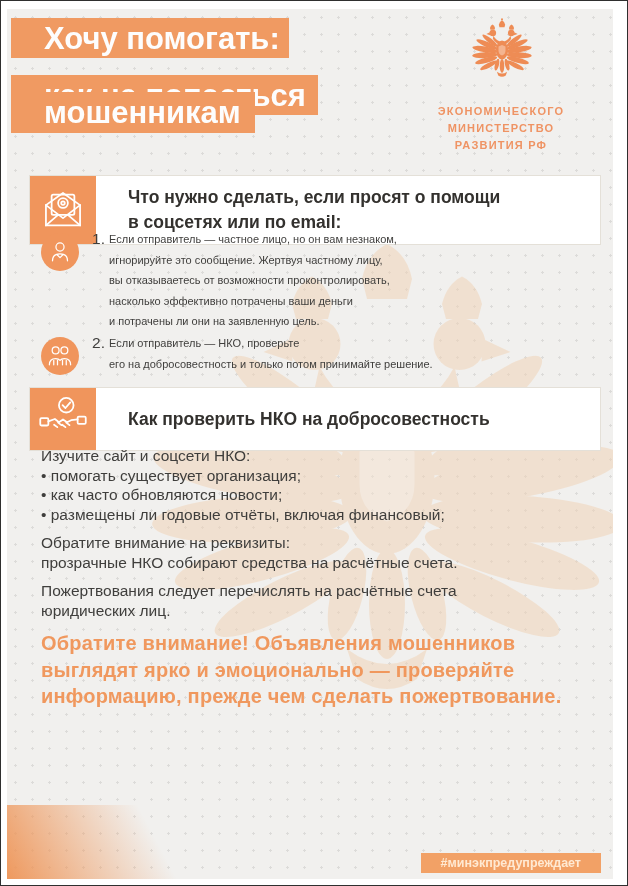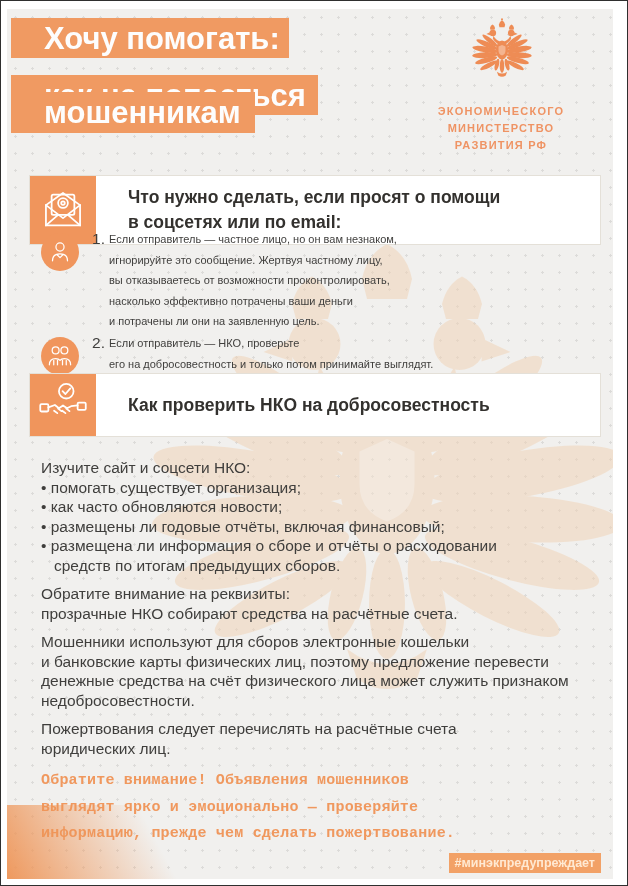--- a/index.html
+++ b/index.html
@@ -33,56 +33,56 @@
     position:absolute;left:384px;top:94px;width:220px;text-align:center;
     color:#ef9363;font-weight:bold;font-size:11px;line-height:17px;letter-spacing:1.2px;
   }
 
   
   .secbox{
     position:absolute;left:22px;width:572px;background:#fff;
     border:1px solid #e4e0d8;box-sizing:border-box;display:flex;align-items:center;
   }
   .secbox-1{top:144px;height:70px;margin-top:22px;}
-  .secbox-2{top:364px;height:64px;}
+  .secbox-2{top:378px;height:64px;}
   .icon-square{flex:0 0 66px;align-self:stretch;background:#f0955c;display:flex;align-items:center;justify-content:center;}
   .icon-square svg{width:52px;height:52px;}
   .sec-heading{
     margin-left:32px;font-weight:bold;color:#33312e;font-size:17.5px;line-height:25px;white-space:pre-line;
   }
 
   
   .item-row{position:absolute;left:34px;right:14px;display:flex;align-items:flex-start;}
   .item-1{top:220px;}
   .item-2{top:324px;}
   .item-circle{
     flex:0 0 38px;height:38px;border-radius:50%;background:#f0955c;margin-top:4px;
     display:flex;align-items:center;justify-content:center;
   }
   .item-circle svg{width:30px;height:30px;}
   .item-number{flex:0 0 22px;margin-left:8px;font-size:15.5px;line-height:20.5px;color:#3f3e3c;text-align:right;padding-right:4px;box-sizing:border-box;}
   .item-text{flex:1;font-size:11px;line-height:20.5px;color:#3f3e3c;white-space:pre-line;}
 
   
-  .textcol{position:absolute;left:34px;top:449px;width:560px;color:#3f3e3c;font-size:15.5px;line-height:19.5px;}
+  .textcol{position:absolute;left:34px;top:437px;width:560px;color:#3f3e3c;font-size:15.5px;line-height:19.5px;}
   .textcol p{margin:0;white-space:pre-line;}
   .lead{margin:0;}
   ul.checks{list-style:none;margin:0;padding:0;}
   ul.checks li{padding-left:13px;text-indent:-13px;white-space:pre-line;}
   ul.checks li::before{content:"\2022\00a0";}
   .para{margin-top:9px !important;}
   .warning{
     margin-top:10px !important;font-weight:bold;color:#f0985e;
-    font-size:15px;line-height:26.5px;letter-spacing:.2px;font-family:Liberation Mono, monospace;
+    font-size:20px;line-height:26.5px;letter-spacing:.2px;
   }
 
   
   .hashtag{
     position:absolute;top:844px;right:12px;background:#f2a166;color:#ffe9d2;
-    font-size:12.5px;line-height:18px;padding:1px 6px;font-weight:bold;
+    font-size:12.5px;line-height:18px;padding:1px 20px;font-weight:bold;
   }
   .corner-wedge{
     position:absolute;left:0;bottom:0;width:235px;height:74px;
     background:linear-gradient(62deg,rgba(238,148,86,.95) 0%,rgba(238,148,86,.45) 32%,rgba(238,148,86,0) 62%);
   }
   .defs-holder{position:absolute;width:0;height:0;overflow:hidden;}
 </style>
 </head>
 <body>
 
@@ -181,21 +181,21 @@
         <div class="item-circle">
           <svg viewBox="0 0 48 48" fill="none" stroke="#ffffff" stroke-width="2" stroke-linecap="round" stroke-linejoin="round">
             <circle cx="17" cy="15" r="5.5"></circle>
             <circle cx="31" cy="15" r="5.5"></circle>
             <path d="M7 38 q0 -10 10 -10 q5 0 7 3 q2 -3 7 -3 q10 0 10 10"></path>
             <path d="M14 31 v7 M20 31 v7 M28 31 v7 M34 31 v7"></path>
           </svg>
         </div>
         <div class="item-number">2.</div>
         <div class="item-text">Если отправитель — НКО, проверьте
-его на добросовестность и только потом принимайте выглядят.</div>
+его на добросовестность и только потом принимайте решение.</div>
       </div>
 
       <div class="secbox secbox-2">
         <div class="icon-square">
           <svg viewBox="0 0 64 64" fill="none" stroke="#ffffff" stroke-width="2.2" stroke-linecap="round" stroke-linejoin="round">
             <circle cx="36" cy="15" r="9"></circle>
             <path d="M31.5 15 l3.5 3.5 6 -7"></path>
             <rect x="4" y="31" width="10" height="9" rx="1.5"></rect>
             <rect x="50" y="29" width="10" height="9" rx="1.5"></rect>
             <path d="M14 35 l8 -3 5 4 5 -3.5 5 3.5 5 -2.5 8 -1"></path>
@@ -204,29 +204,23 @@
         </div>
         <div class="sec-heading">Как проверить НКО на добросовестность</div>
       </div>
 
       <div class="textcol">
         <p class="lead">Изучите сайт и соцсети НКО:</p>
         <ul class="checks">
           <li>помогать существует организация;</li>
           <li>как часто обновляются новости;</li>
           <li>размещены ли годовые отчёты, включая финансовый;</li>
-          <li>размещена ли информация о сборе и отчёты о расходовании
-средств по итогам предыдущих сборов.</li>
         </ul>
         <p class="para">Обратите внимание на реквизиты:
 прозрачные НКО собирают средства на расчётные счета.</p>
-        <p class="para">Мошенники используют для сборов электронные кошельки
-и банковские карты физических лиц, поэтому предложение перевести
-денежные средства на счёт физического лица может служить признаком
-недобросовестности.</p>
         <p class="para">Пожертвования следует перечислять на расчётные счета
 юридических лиц.</p>
         <p class="warning">Обратите внимание! Объявления мошенников
 выглядят ярко и эмоционально — проверяйте
 информацию, прежде чем сделать пожертвование.</p>
       </div>
 
       <div class="corner-wedge"></div>
       <div class="hashtag">#минэкпредупреждает</div>
 

